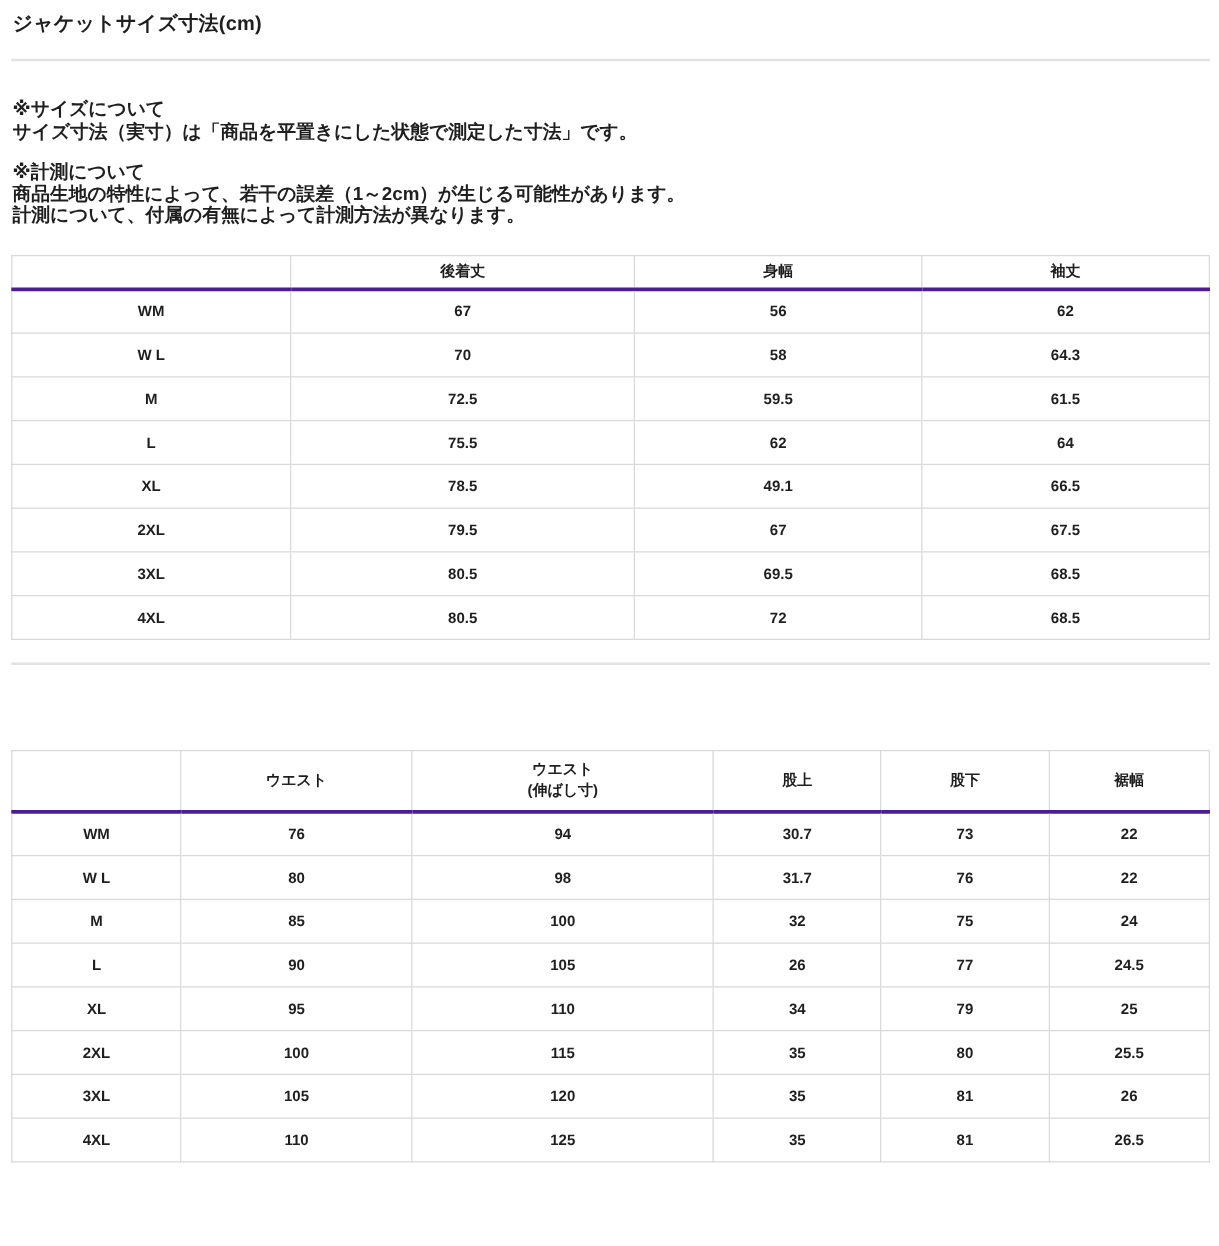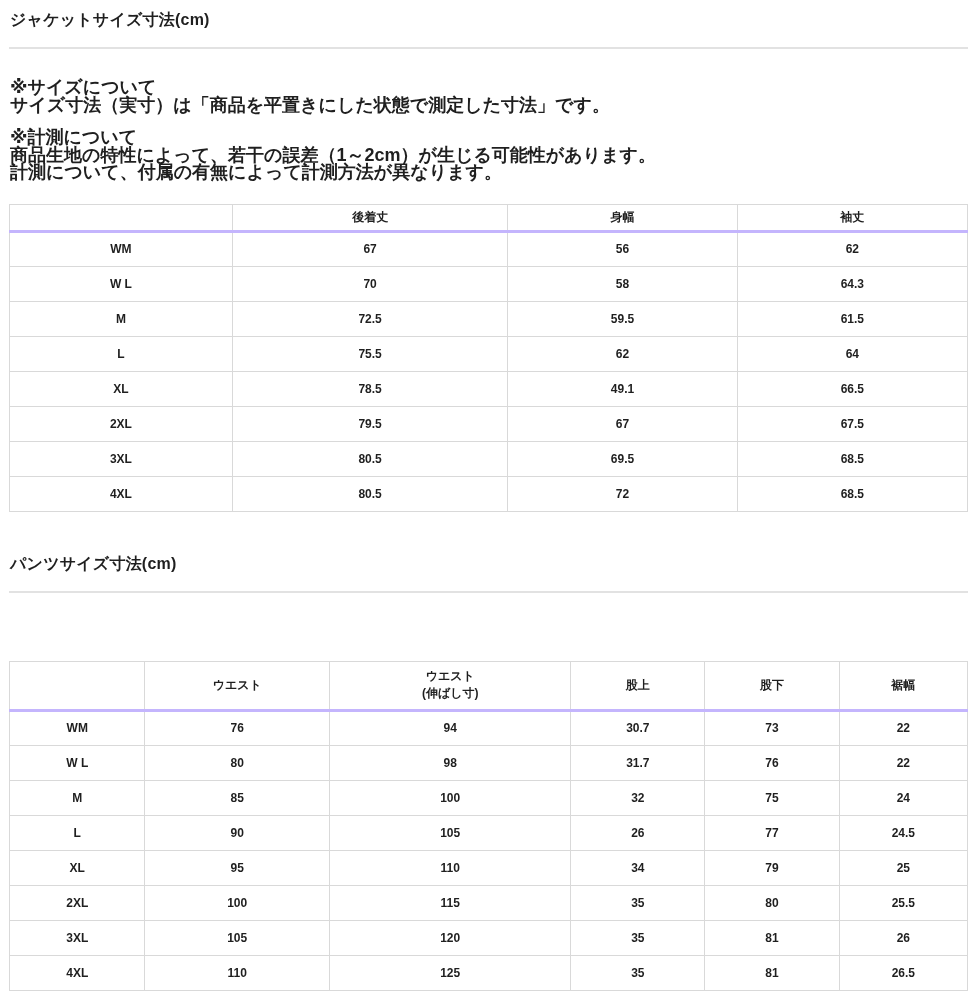--- a/index.html
+++ b/index.html
@@ -27,21 +27,21 @@
     letter-spacing: 0.2px;
   }
   .title-divider {
     border: none;
     border-top: 2px solid #e2e2e2;
     margin: 18px 0 0 0;
   }
   .notes {
     margin-top: 30px;
     margin-left: 1px;
-    font-size: 18px;
+    font-size: 15px;
     line-height: 17.5px;
   }
   .notes .blank {
     height: 15px;
   }
   table.size-table {
     width: 100%;
     border-collapse: collapse;
     table-layout: fixed;
     font-size: 12px;
@@ -49,21 +49,21 @@
   table.size-table th,
   table.size-table td {
     border: 1px solid #d9d9d9;
     text-align: center;
     vertical-align: middle;
     font-weight: bold;
     padding: 0 4px;
     white-space: pre-line;
   }
   table.size-table thead th {
-    border-bottom: 3px solid #c4b5fd;
+    border-bottom: 3px solid #4c1d95;
   }
   table.size-table tbody tr {
     height: 35px;
   }
   .jacket-table {
     margin-top: 22px;
   }
   .jacket-table thead tr { height: 27px; }
   .jacket-table th:nth-child(1), .jacket-table td:nth-child(1) { width: 23.2%; }
   .jacket-table th:nth-child(2), .jacket-table td:nth-child(2) { width: 28.9%; }
@@ -155,21 +155,20 @@
         </tr>
         <tr>
           <td>4XL</td>
           <td>80.5</td>
           <td>72</td>
           <td>68.5</td>
         </tr>
       </tbody>
   </table>
 
-  <div class="section-title pants-title">パンツサイズ寸法(cm)</div>
 
   <hr class="title-divider">
 
   <table class="size-table pants-table">
     <thead>
         <tr>
           <th></th>
           <th>ウエスト</th>
           <th>ウエスト
 (伸ばし寸)</th>

